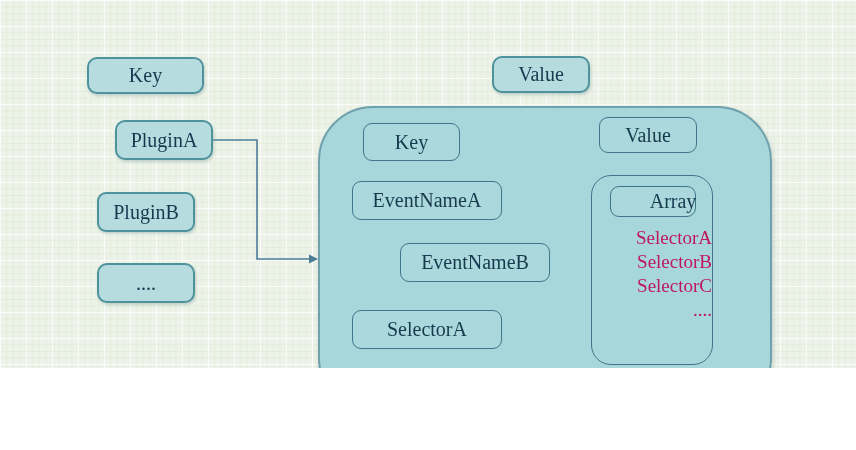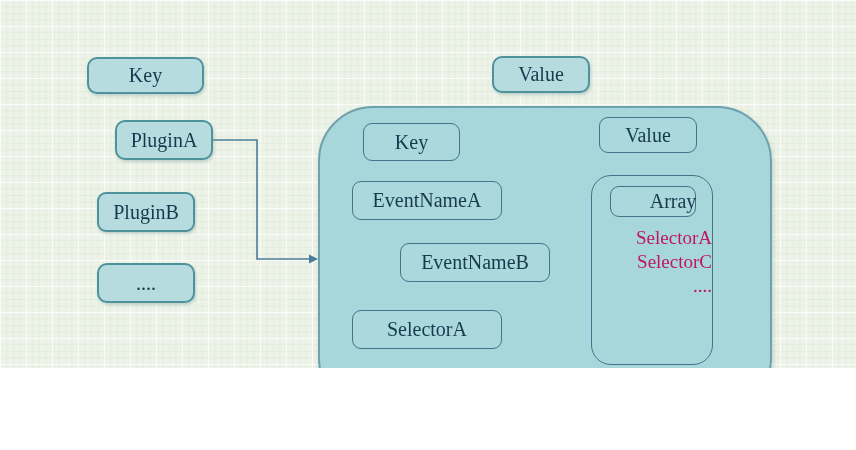--- a/index.html
+++ b/index.html
@@ -110,20 +110,21 @@
     <div class="inner-box" style="left:32px;top:73px;width:150px;height:39px;">EventNameA</div>
 
     <div class="inner-box" style="left:32px;top:135px;width:150px;height:39px;margin-left:48px;">EventNameB</div>
 
     <div class="inner-box" style="left:32px;top:202px;width:150px;height:39px;">SelectorA</div>
 
     <div class="array-box">
       <div class="inner-box" style="left:18px;top:10px;width:86px;height:31px;padding-left:40px;">Array</div>
       <div class="selectors">
         <div>SelectorA</div>
+        <div>SelectorB</div>
         <div>SelectorC</div>
         <div>....</div>
       </div>
     </div>
 
   </div>
 
   <div class="watermark">@稀土掘金技术社区</div>
 
 </div>

